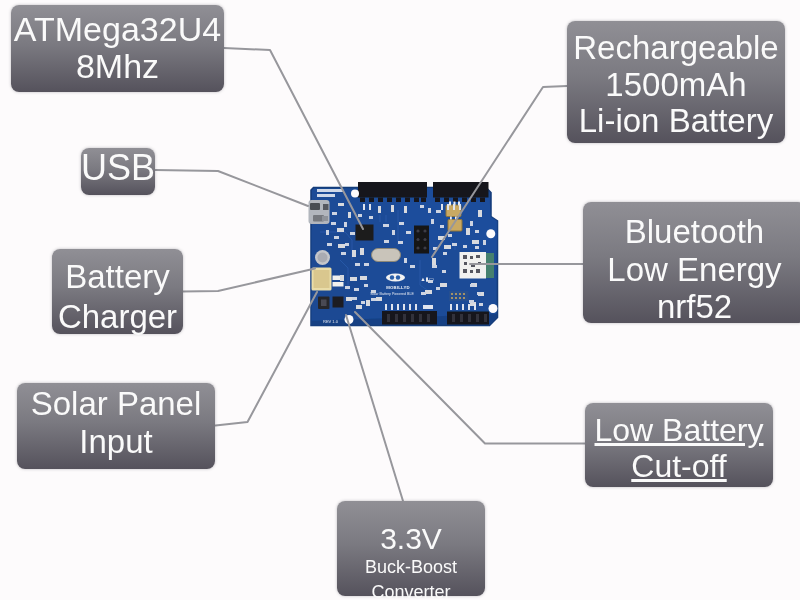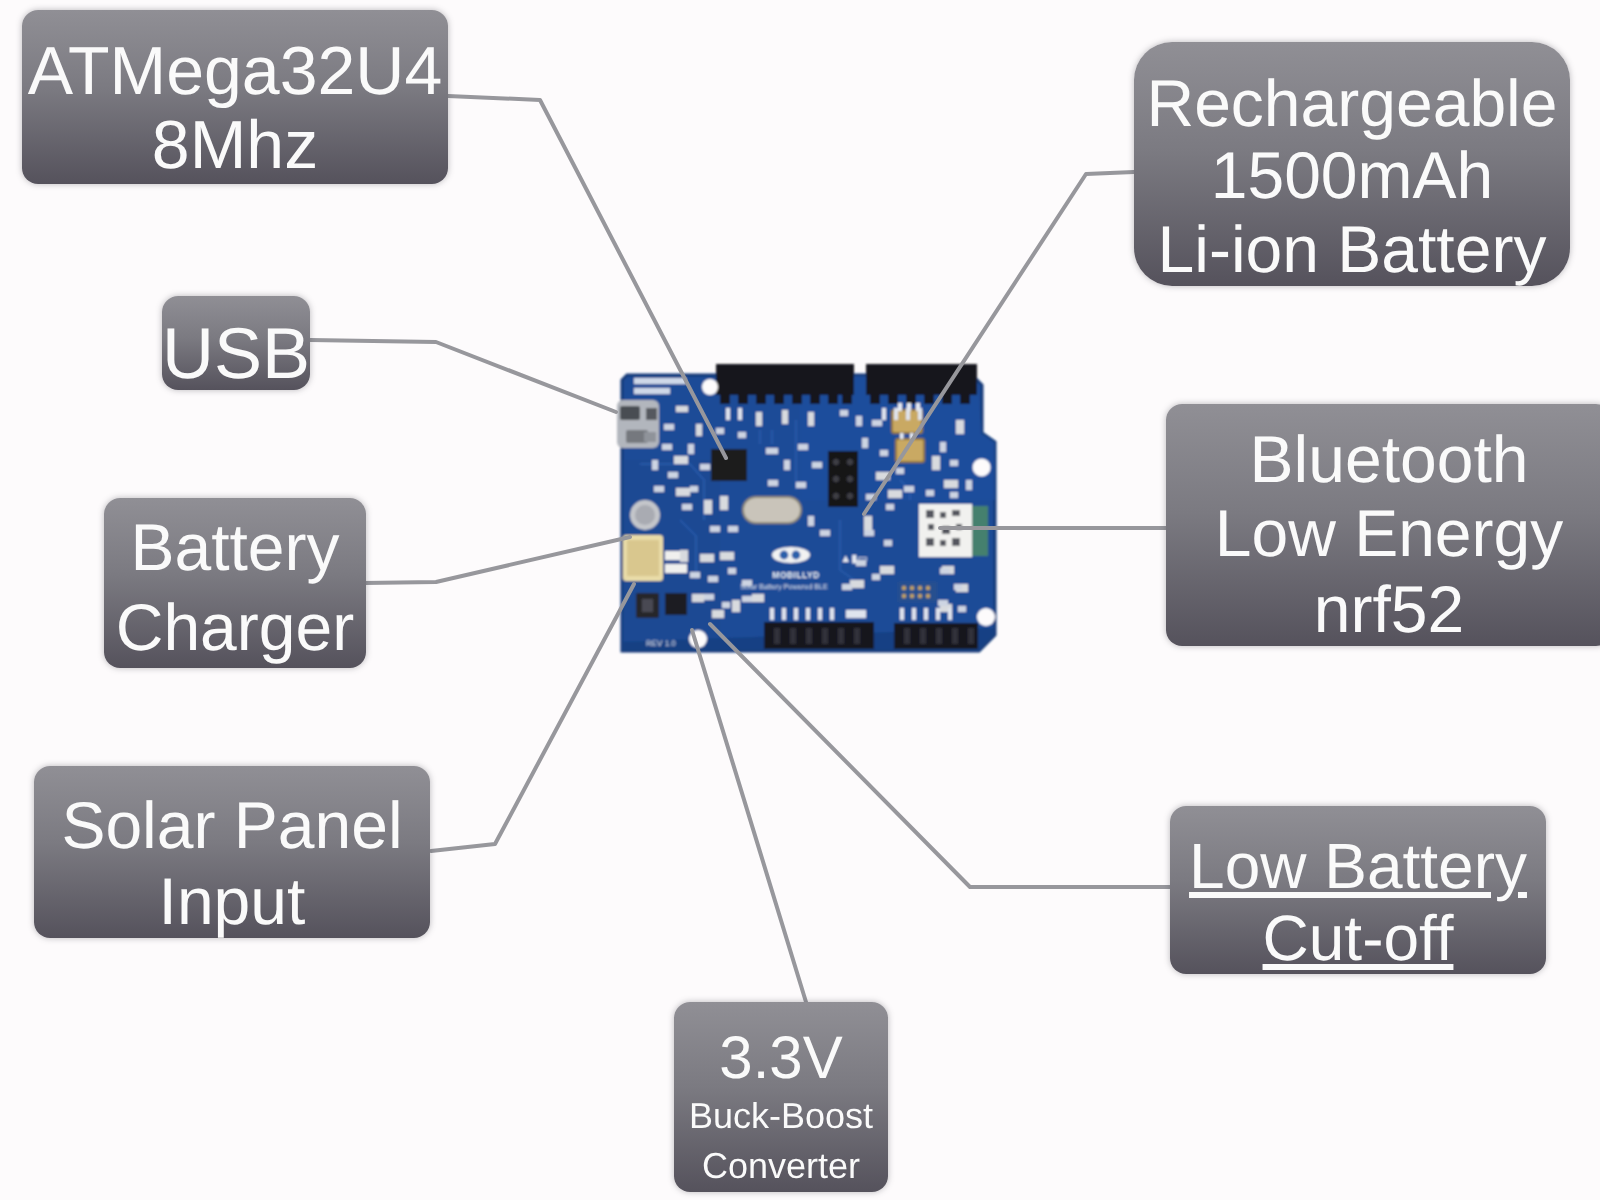--- a/index.html
+++ b/index.html
@@ -2,21 +2,21 @@
 <html><head>
 <meta charset="utf-8">
 <style>
   html,body{margin:0;padding:0;}
   body{width:800px;height:600px;overflow:hidden;background:#fdfbfc;
        font-family:"Liberation Sans", sans-serif;}
   #stage{position:relative;width:800px;height:600px;}
   svg{position:absolute;left:0;top:0;}
   .lbl{position:absolute;border-radius:8px;
        background:linear-gradient(180deg,#908f95 0%,#7b7a81 45%,#55525c 100%);
-       color:#fafafa;display:flex;flex-direction:column;justify-content:flex-end;
+       color:#fafafa;display:flex;flex-direction:column;justify-content:flex-start;
        align-items:center;text-align:center;
        box-shadow:0 0 3px rgba(60,60,70,.35);}
 </style>
 </head>
 <body>
 <div id="stage">
 <svg width="800" height="600" viewBox="0 0 800 600">
   <defs>
         <filter id="soft" x="-5%" y="-5%" width="110%" height="110%">
           <feGaussianBlur stdDeviation="0.55"></feGaussianBlur>
@@ -279,35 +279,35 @@
     <polyline points="470,264 584,264"></polyline>
     <polyline points="215.5,425.5 247.5,422 317,292"></polyline>
     <polyline points="585,443.5 485,443.5 355,312"></polyline>
     <polyline points="403,501 346,315"></polyline>
   </g>
 </svg>
 
 <div class="lbl" style="left:11px;top:5px;width:213px;height:87px;font-size:34px;line-height:37px;padding-top:6px;box-sizing:border-box;">
   <div>ATMega32U4<br>8Mhz</div>
 </div>
-<div class="lbl" style="left:567px;top:21px;width:218px;height:122px;font-size:33px;line-height:36.5px;padding-top:9px;box-sizing:border-box;border-radius:19px;">
+<div class="lbl" style="left:567px;top:21px;width:218px;height:122px;font-size:33px;line-height:36.5px;padding-top:9px;box-sizing:border-box;">
   <div>Rechargeable<br>1500mAh<br>Li-ion Battery</div>
 </div>
 <div class="lbl" style="left:52px;top:249px;width:131px;height:85px;font-size:33px;line-height:40px;padding-top:8px;box-sizing:border-box;">
   <div>Battery<br>Charger</div>
 </div>
 <div class="lbl" style="left:81px;top:148px;width:74px;height:47px;font-size:36px;line-height:36px;padding-top:2px;box-sizing:border-box;">
   <div>USB</div>
 </div>
 <div class="lbl" style="left:583px;top:202px;width:223px;height:121px;font-size:33px;line-height:37.5px;padding-top:11px;box-sizing:border-box;">
   <div>Bluetooth<br>Low Energy<br>nrf52</div>
 </div>
 <div class="lbl" style="left:17px;top:383px;width:198px;height:86px;font-size:33px;line-height:37.5px;padding-top:2px;box-sizing:border-box;">
   <div>Solar Panel<br>Input</div>
 </div>
 <div class="lbl" style="left:585px;top:403px;width:188px;height:84px;font-size:32px;line-height:36px;padding-top:9px;box-sizing:border-box;text-decoration:underline;">
   <div>Low Battery<br>Cut-off</div>
 </div>
-<div class="lbl" style="left:337px;top:501px;width:107px;height:95px;padding-top:7px;box-sizing:border-box;">
+<div class="lbl" style="left:337px;top:501px;width:148px;height:95px;padding-top:21px;box-sizing:border-box;">
   <div style="font-size:30px;line-height:33px;">3.3V</div>
   <div style="font-size:18px;line-height:25px;">Buck-Boost<br>Converter</div>
 </div>
 </div>
 
 </body></html>

